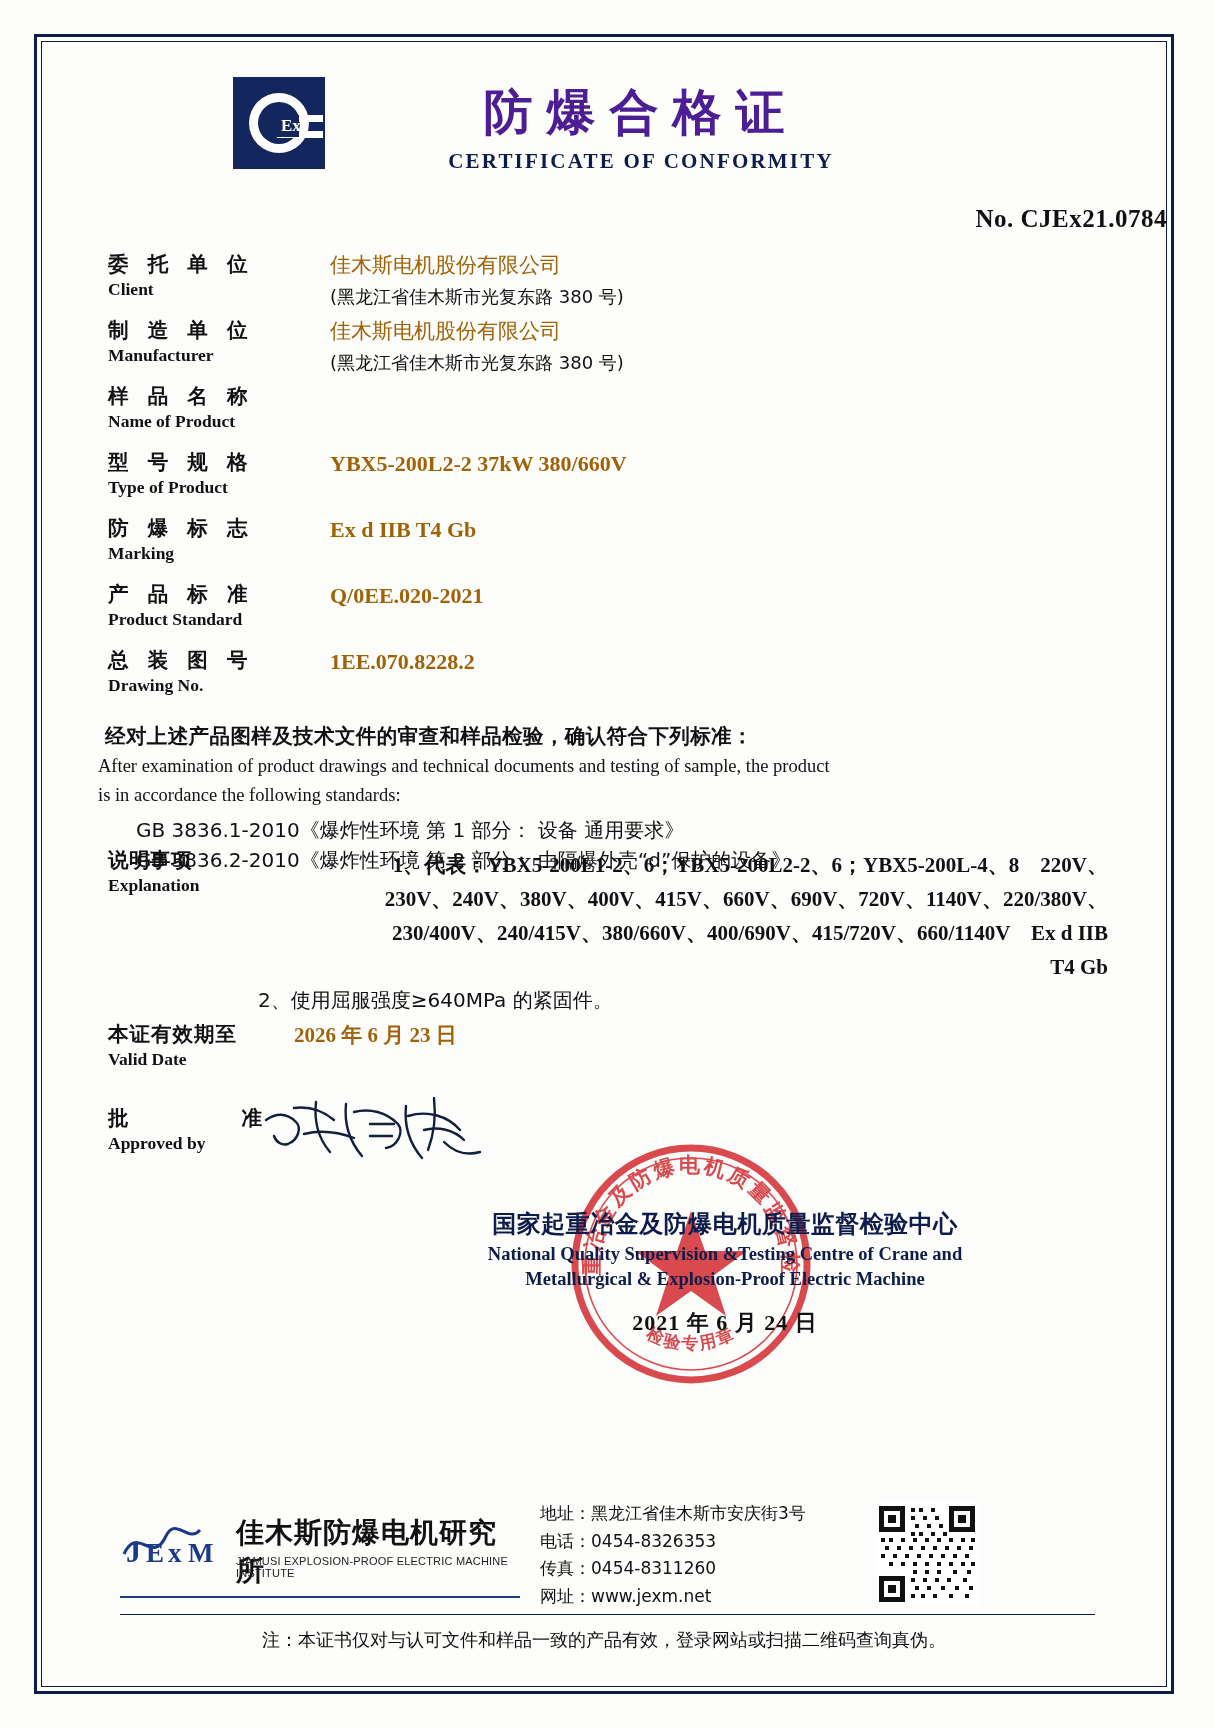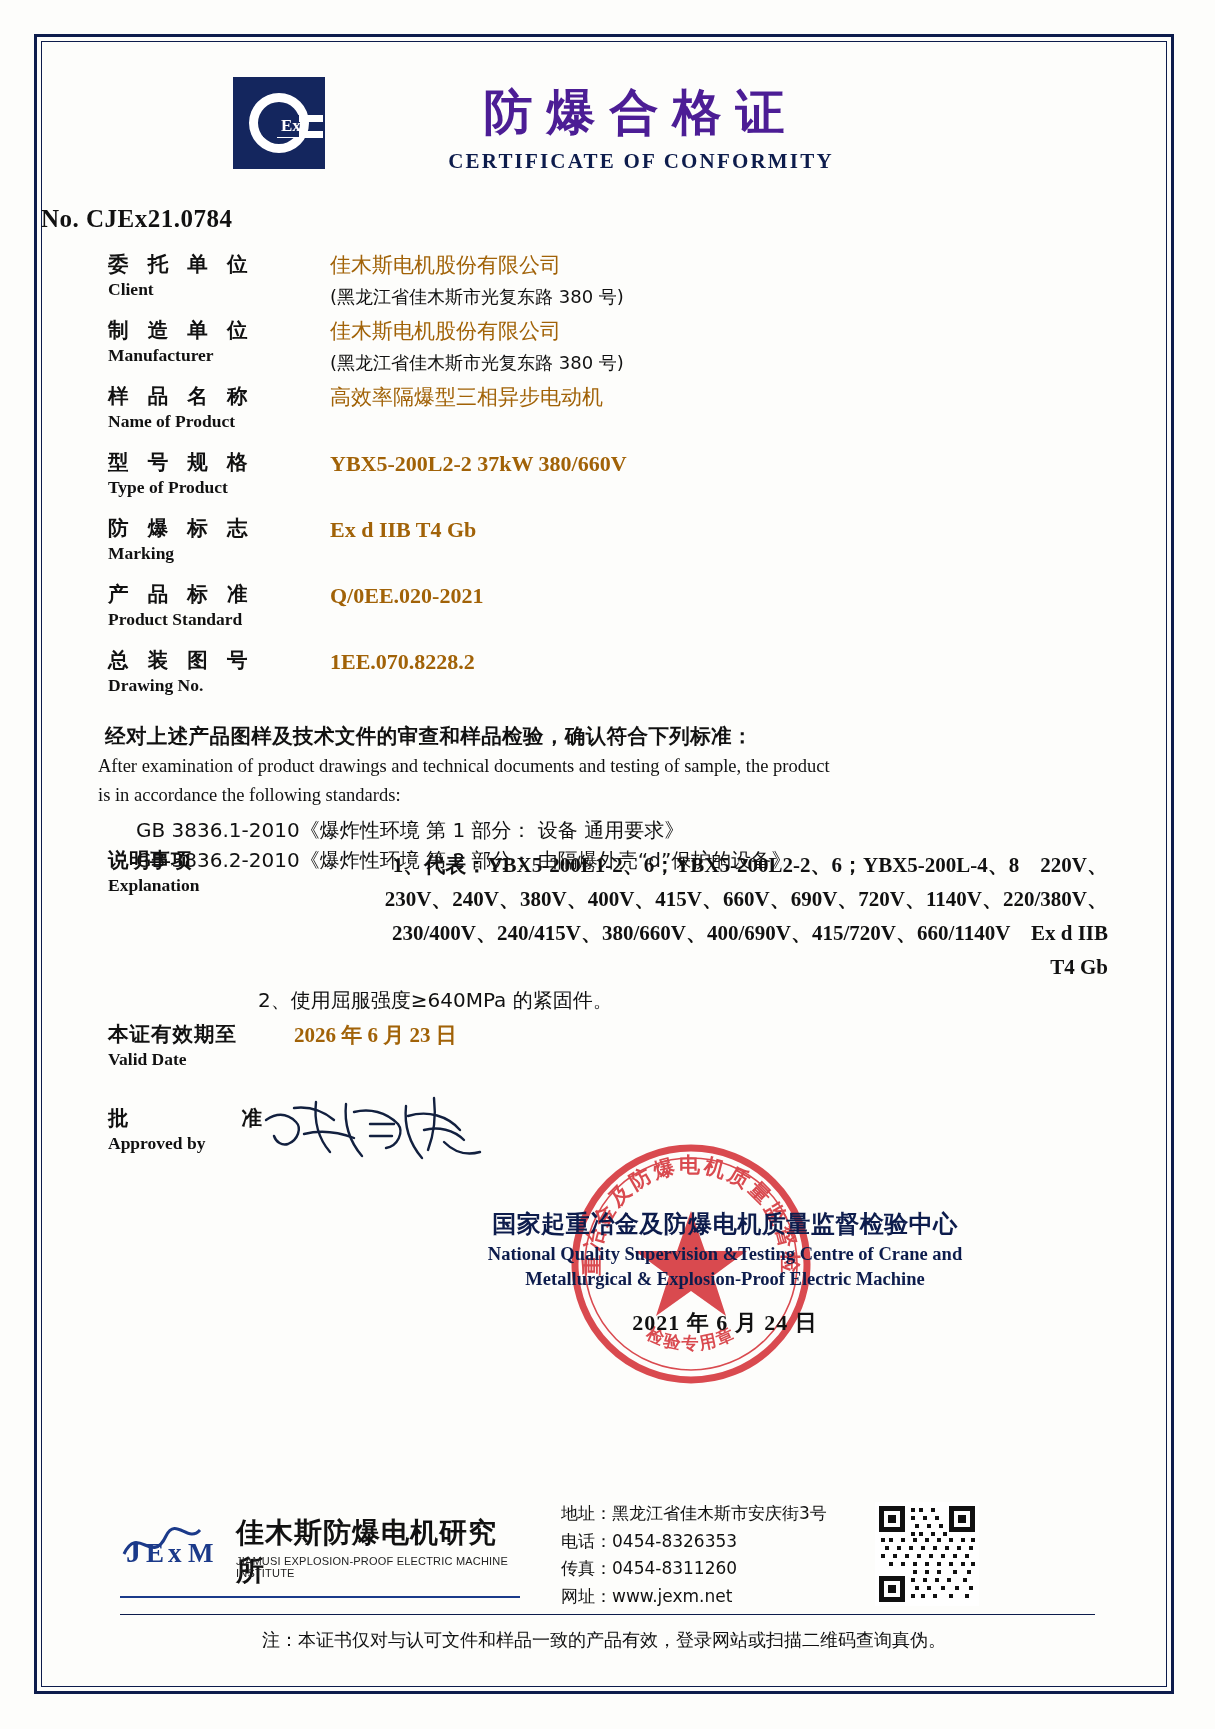--- a/index.html
+++ b/index.html
@@ -73,21 +73,21 @@
     font-size: 21px;
     font-weight: bold;
     letter-spacing: 2.2px;
     color: #0d1c4c;
     font-family: "Liberation Serif", serif;
   }
   .cert-no {
     position: absolute;
     left: 41px; top: 205px;
     width: 1126px;
-    text-align: left;
+    text-align: right;
     font-size: 25px;
     font-weight: bold;
     color: #111;
     letter-spacing: 0.5px;
   }
 
   
   .fields {
     position: absolute;
     left: 108px; top: 252px;
@@ -310,21 +310,20 @@
   .contact {
     position: absolute;
     left: 420px; top: 0;
     width: 360px;
   }
   .contact-line {
     font-size: 17px;
     font-family: "DejaVu Sans", "Liberation Sans", sans-serif;
     color: #111;
     line-height: 1.62;
-    margin-left: 21px;
   }
   .qr {
     position: absolute;
     left: 755px; top: 2px;
     width: 104px;
     height: 104px;
   }
 
   .note {
     position: absolute;
@@ -389,23 +388,20 @@
       <div class="val">
         <div class="val-main">佳木斯电机股份有限公司</div>
         <div class="val-sub">(黑龙江省佳木斯市光复东路 380 号)</div>
       </div>
     </div>
 
     <div class="field-row">
       <div class="lab">
         <div class="lab-cn">样 品 名 称</div>
         <div class="lab-en">Name of Product</div>
-      </div>
-      <div class="val">
-        <div class="val-main">高效率隔爆型三相异步电动机</div>
       </div>
     </div>
 
     <div class="field-row">
       <div class="lab">
         <div class="lab-cn">型 号 规 格</div>
         <div class="lab-en">Type of Product</div>
       </div>
       <div class="val">
         <div class="val-main serif">YBX5-200L2-2    37kW    380/660V</div>

